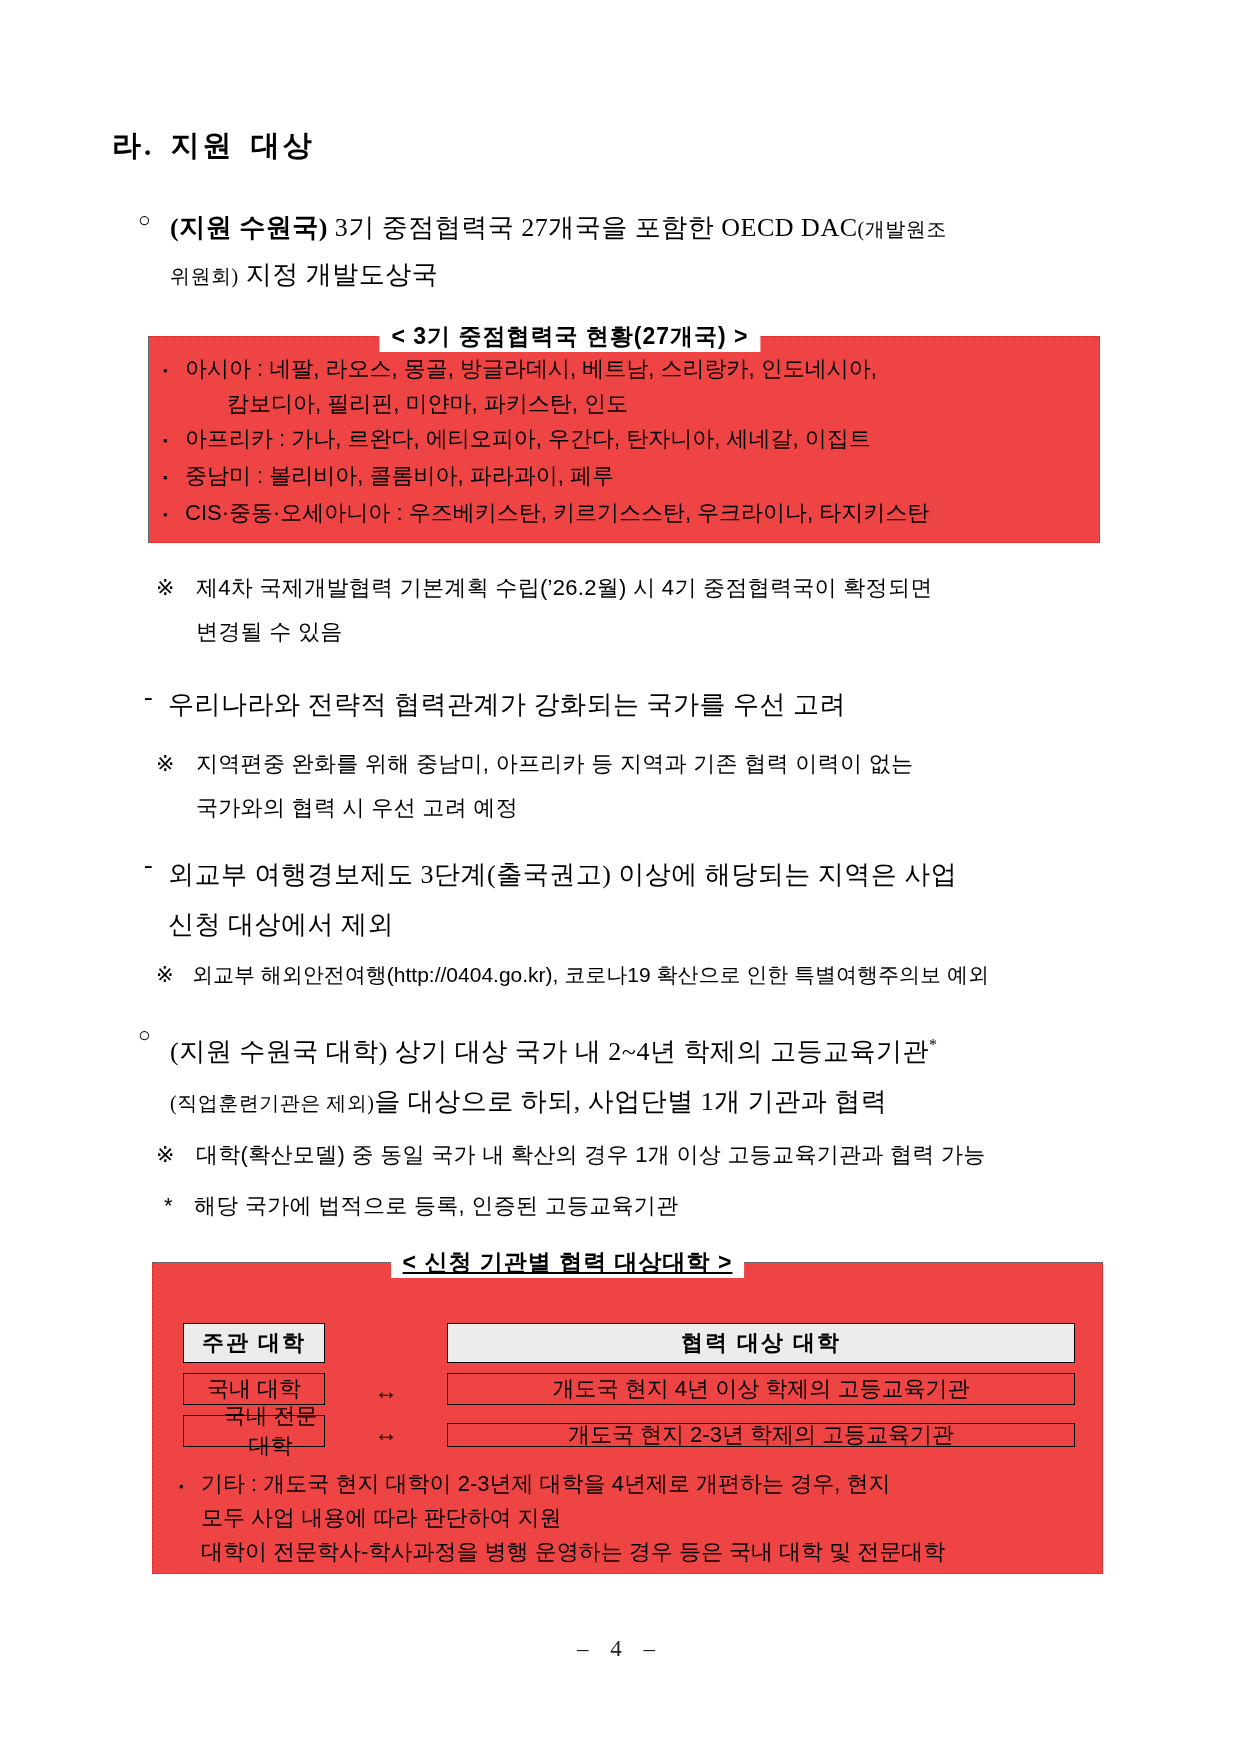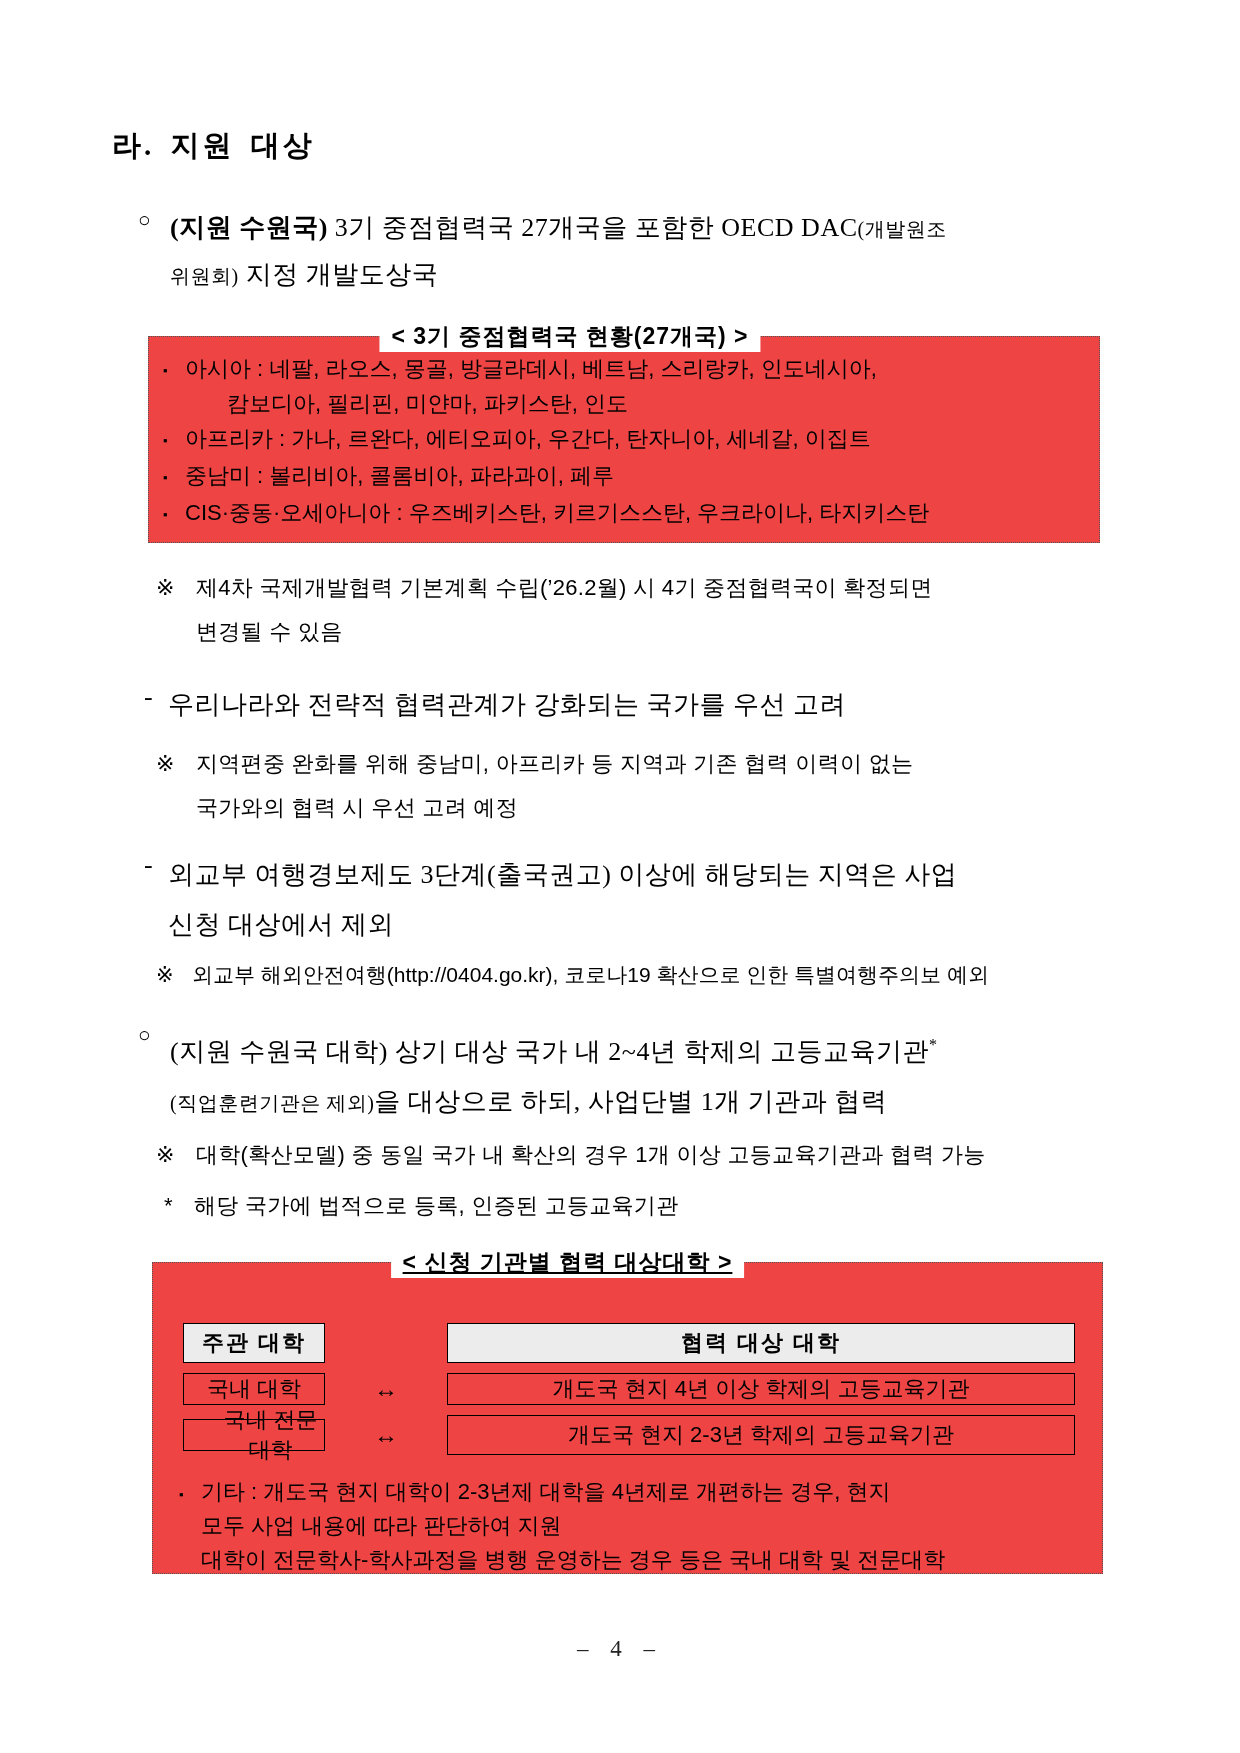--- a/index.html
+++ b/index.html
@@ -49,21 +49,21 @@
   .box-item {
     display:flex;
     font-family:"Liberation Sans","DejaVu Sans",sans-serif;
     font-size:22px; line-height:35px; letter-spacing:0px;
   }
   .box-item .sq { flex:0 0 22px; width:22px; font-size:13px; padding-top:2px; }
   .box-item .cont { margin-left:42px; }
 
   
   .tbl-area { padding:50px 0 0 30px; }
-  .trow { display:flex; align-items:center; margin-top:10px;
+  .trow { display:flex; align-items:flex-end; margin-top:10px;
           font-family:"Liberation Sans","DejaVu Sans",sans-serif; font-size:22px; }
   .cell { border:1.5px solid #000; text-align:center; box-sizing:border-box;
           display:flex; align-items:center; justify-content:center; }
   .cell-l { width:142px; height:36px; }
   .cell-r { width:628px; height:36px; }
   .hdr .cell { background:#ececec; font-weight:bold; height:40px; letter-spacing:2px; }
   .arrow-col { width:122px; display:flex; align-items:center; justify-content:center;
                font-size:24px; }
   .box2-note { display:flex; margin:20px 0 0 26px;
                font-family:"Liberation Sans","DejaVu Sans",sans-serif;
@@ -173,21 +173,21 @@
       <div class="cell cell-r">협력 대상 대학</div>
     </div>
     <div class="trow">
       <div class="cell cell-l" style="height:32px;">국내 대학</div>
       <div class="arrow-col">↔</div>
       <div class="cell cell-r" style="height:32px;">개도국 현지 4년 이상 학제의 고등교육기관</div>
     </div>
     <div class="trow">
       <div class="cell cell-l" style="height:32px;padding-left:33px;">국내 전문대학</div>
       <div class="arrow-col">↔</div>
-      <div class="cell cell-r" style="height:40px;">개도국 현지 2-3년 학제의 고등교육기관</div>
+      <div class="cell cell-r" style="height:24px;">개도국 현지 2-3년 학제의 고등교육기관</div>
     </div>
   </div>
 
   <div class="box2-note">
     <span class="sq">▪</span>
     <div>
       <div>기타 : 개도국 현지 대학이 2-3년제 대학을 4년제로 개편하는 경우, 현지</div>
       <div>모두 사업 내용에 따라 판단하여 지원</div>
       <div>대학이 전문학사-학사과정을 병행 운영하는 경우 등은 국내 대학 및 전문대학</div>
     </div>

